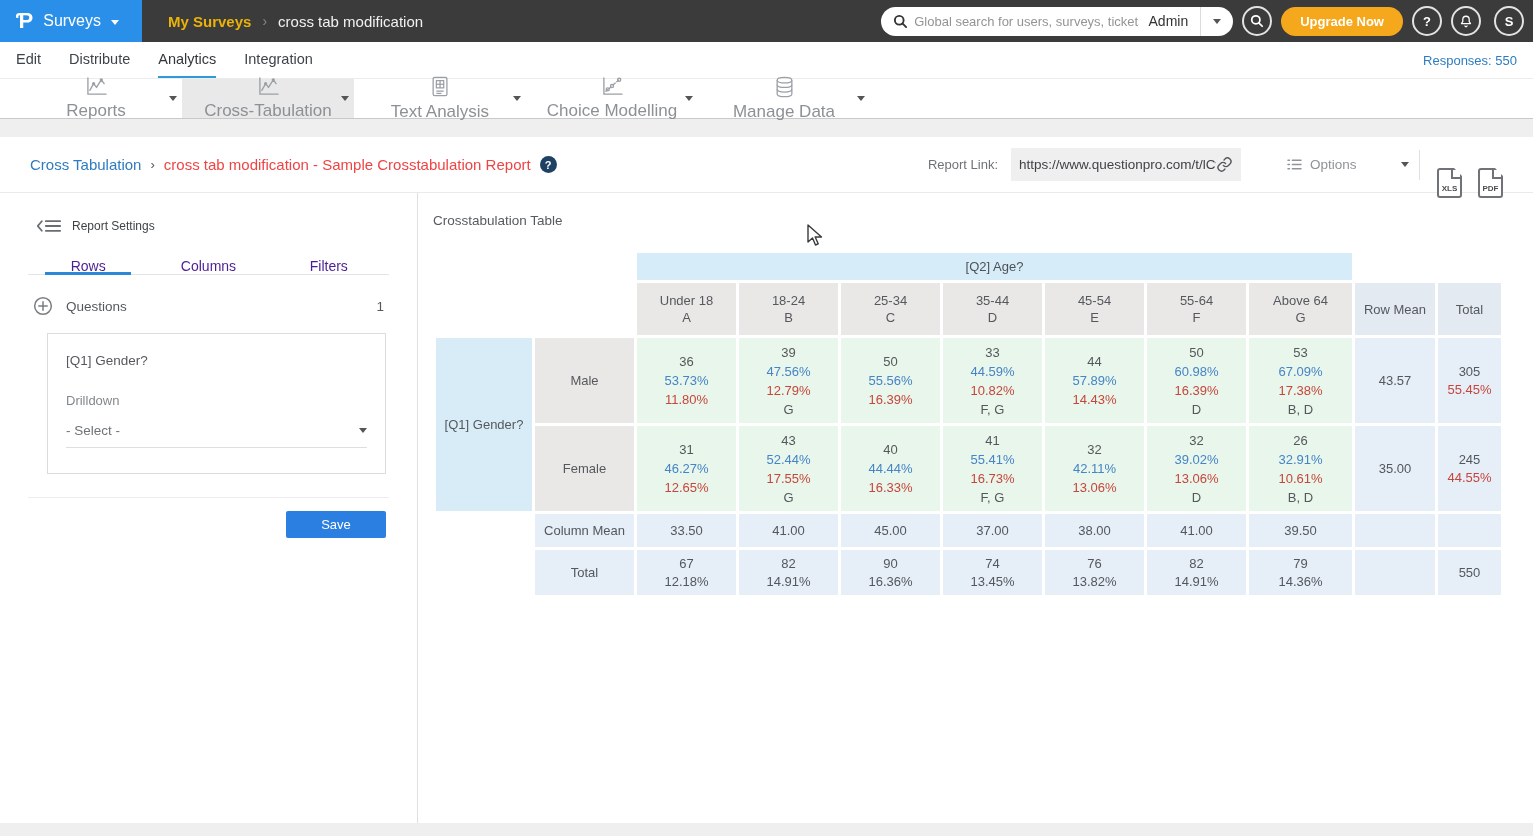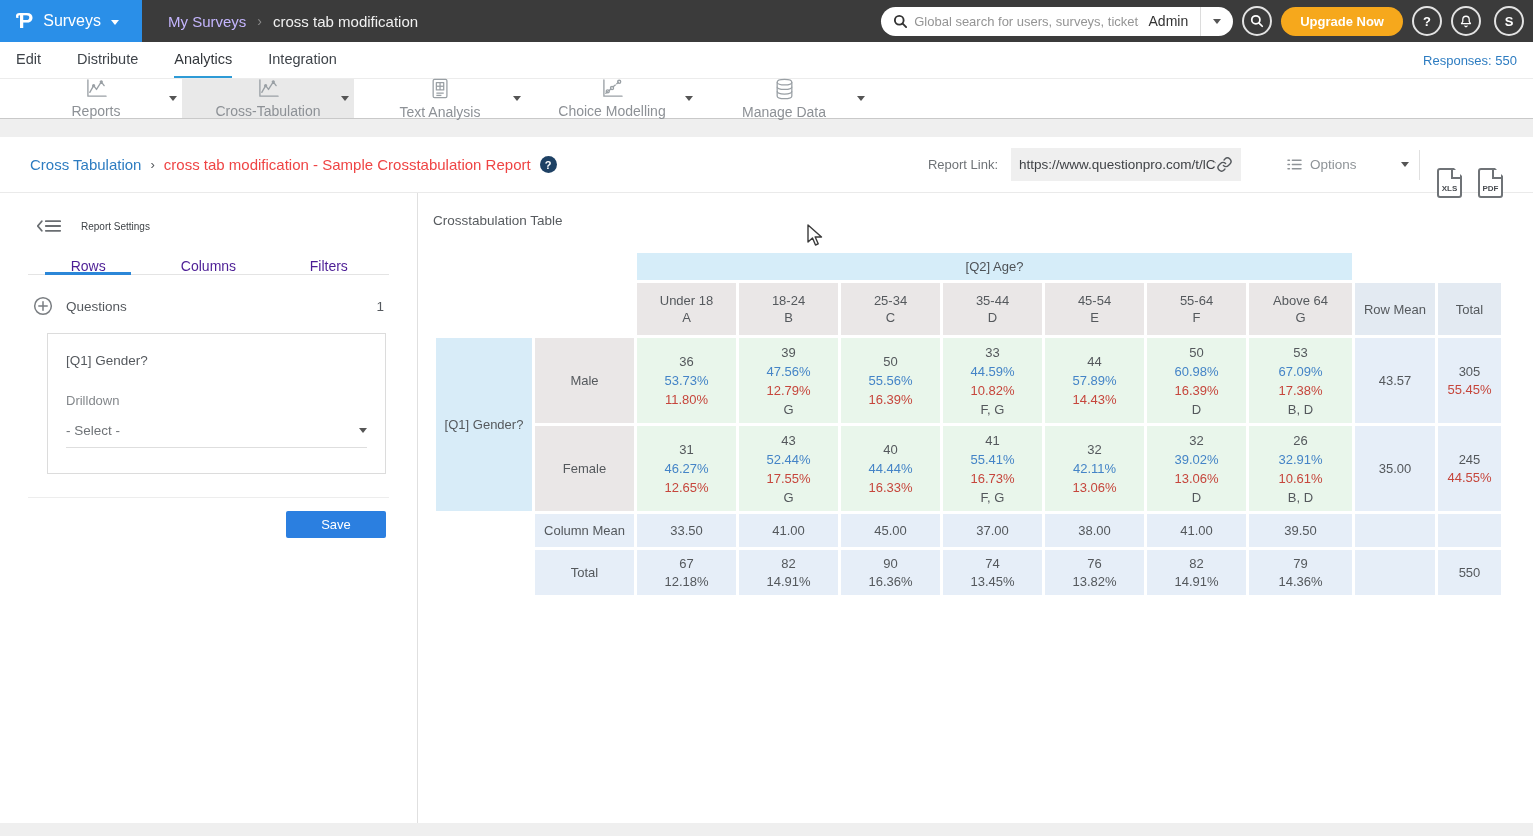--- a/index.html
+++ b/index.html
@@ -9,21 +9,21 @@
   
   .topbar { height:42px; background:#3b3b3b; display:flex; align-items:center; position:relative; }
   .brand { width:142px; height:42px; background:#2a8fe8; display:flex; align-items:center;
            padding-left:16px; gap:10px; cursor:pointer; }
   .logo-glyph { color:#fff; font-size:22px; font-weight:bold; line-height:1; }
   .brand-label { color:#fff; font-size:16px; }
   .caret { width:0; height:0; border-left:4px solid transparent; border-right:4px solid transparent;
            border-top:5px solid currentColor; display:inline-block; }
   .caret-white { color:#fff; margin-top:2px; }
   .topcrumb { margin-left:26px; display:flex; align-items:center; gap:11px; font-size:15px; }
-  .crumb-link { color:#c4b5fd; cursor:pointer; text-decoration:none; }
+  .crumb-link { color:#eab308; cursor:pointer; text-decoration:none;font-weight:bold; }
   .crumb-sep { color:#8a8a8a; font-size:14px; }
   .crumb-current { color:#f1f1f1; }
   .top-right { margin-left:auto; display:flex; align-items:center; gap:9px; padding-right:9px; }
   .search-pill { width:352px; height:29px; background:#fff; border-radius:15px; display:flex;
                  align-items:center; padding-left:12px; overflow:hidden; }
   .search-pill svg { flex:none; }
   .search-pill input { flex:1; border:none; outline:none; font-size:13px; color:#333;
                        padding:0 6px; font-family:"Liberation Sans",sans-serif; min-width:0;}
   .search-pill input::placeholder { color:#949494; }
   .scope { font-size:14px; color:#333; padding:0 12px 0 4px; }
@@ -34,33 +34,33 @@
                 display:flex; align-items:center; justify-content:center; color:#fff;
                 font-size:13px; font-weight:bold; cursor:pointer; flex:none; }
   .upgrade { height:29px; padding:0 19px; background:#f6a81c; border:none; border-radius:15px;
              color:#fff; font-weight:bold; font-size:13px; cursor:pointer;
              font-family:"Liberation Sans",sans-serif; }
   .avatar { margin-left:4px; }
 
   
   .navrow { height:37px; background:#fff; display:flex; align-items:stretch; padding:0 16px;
             border-bottom:1px solid #ececec; }
-  .nav-items { display:flex; gap:36px; }
+  .nav-items { display:flex; gap:28px; }
   .nav-item { display:flex; align-items:center; font-size:14.5px; color:#3f444a; cursor:pointer;
               border-bottom:2px solid transparent; }
   .nav-item.active { color:#33373c; border-bottom-color:#2e9bd6; }
   .responses { margin-left:auto; color:#2d7cc1; font-size:13px; display:flex; align-items:center; }
 
   
   .ribbon { height:40px; background:#fff; border-bottom:1px solid #c9c9c9; display:flex;
             padding-left:10px; }
   .rib-group { width:172px; position:relative; display:flex; flex-direction:column;
                align-items:center; justify-content:center; cursor:pointer; }
   .rib-group.active { background:#e9e9e9; }
-  .rib-label { font-size:14px; color:#8d9196; margin-top:0px; }
+  .rib-label { font-size:17px; color:#8d9196; margin-top:0px; }
   .rib-caret { position:absolute; right:5px; top:17px; color:#555; }
 
   
   .page { height:717px; padding:18px 0 13px; background:#efefef; }
   .card { background:#fff; height:686px; display:flex; flex-direction:column; }
 
   .report-header { height:56px; flex:none; display:flex; align-items:center; padding:0 30px;
                    border-bottom:1px solid #eaeaea; }
   .rh-left { display:flex; align-items:center; gap:9px; font-size:15px; }
   .rh-link { color:#2d7cc1; cursor:pointer; text-decoration:none; }
@@ -84,22 +84,22 @@
                font-size:8px; font-weight:bold; color:#494d52; padding-bottom:3px;
                cursor:pointer; margin-right:16px; background:#fff;margin-top:36px; }
   .file-icon::before { content:""; position:absolute; top:-2px; right:-2px; width:0; height:0;
                border-top:8px solid #fff; border-left:8px solid transparent; }
   .file-icon::after { content:""; position:absolute; top:0px; right:0px; width:7px; height:7px;
                border-left:2px solid #6f7377; border-bottom:2px solid #6f7377; }
 
   
   .main { flex:1; display:flex; min-height:0; }
   .panel { width:418px; flex:none; border-right:1px solid #e0e0e0; padding-top:25px; }
-  .panel-header { display:flex; align-items:center; gap:20px; padding-left:37px;
-                  color:#3f4347; font-size:10px; }
+  .panel-header { display:flex; align-items:center; gap:11px; padding-left:37px;
+                  color:#3f4347; font-size:12px; }
   .tabs { display:flex; margin:24px 28px 0; border-bottom:1px solid #e4e4e4; }
   .tab { flex:1; text-align:center; font-size:14px; color:#4c1d95;
          cursor:pointer; position:relative; }
   .tab.active::after { content:""; position:absolute; left:50%; transform:translateX(-50%);
          bottom:-1px; width:86px; height:3px; background:#2b87d8; }
   .questions { display:flex; align-items:center; margin:21px 33px 0; color:#55595e;
                font-size:13.5px; }
   .questions .q-label { margin-left:13px; }
   .questions .q-count { margin-left:auto; }
   .qcard { margin:17px 31px 0 47px; border:1px solid #dcdcdc; padding:19px 18px 25px; }

